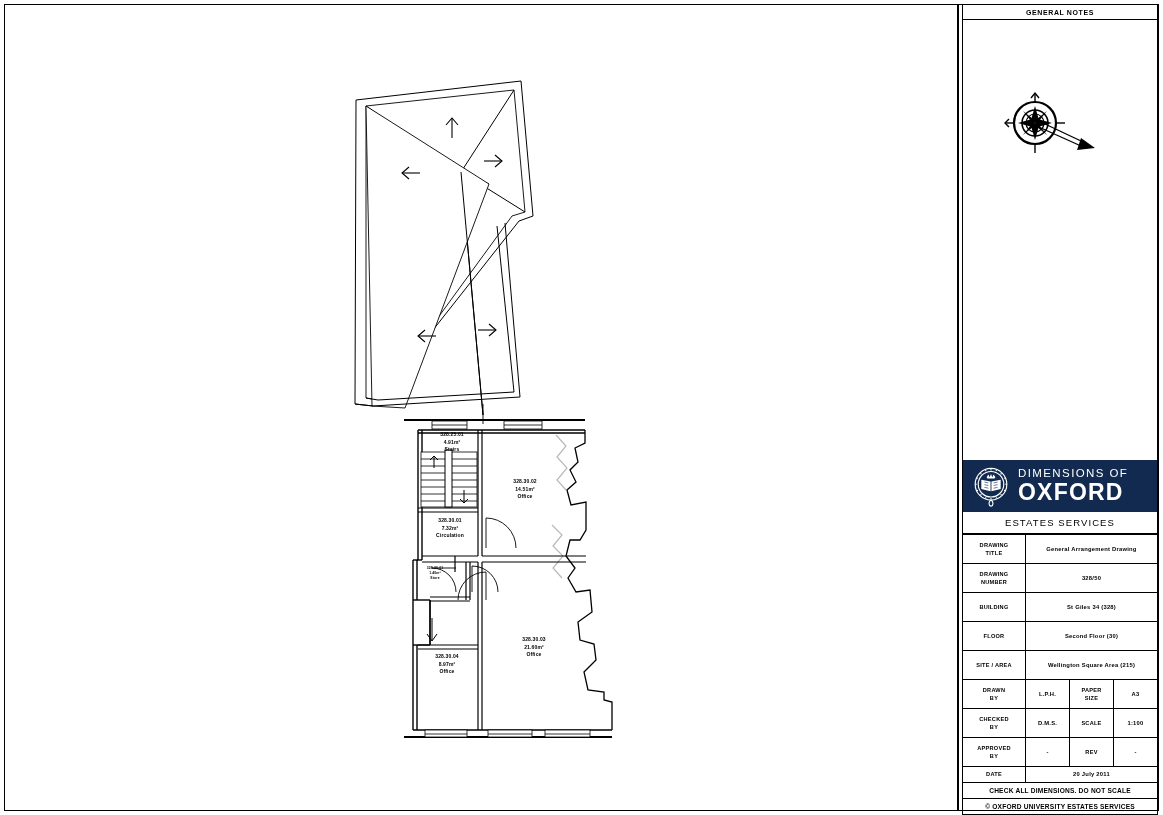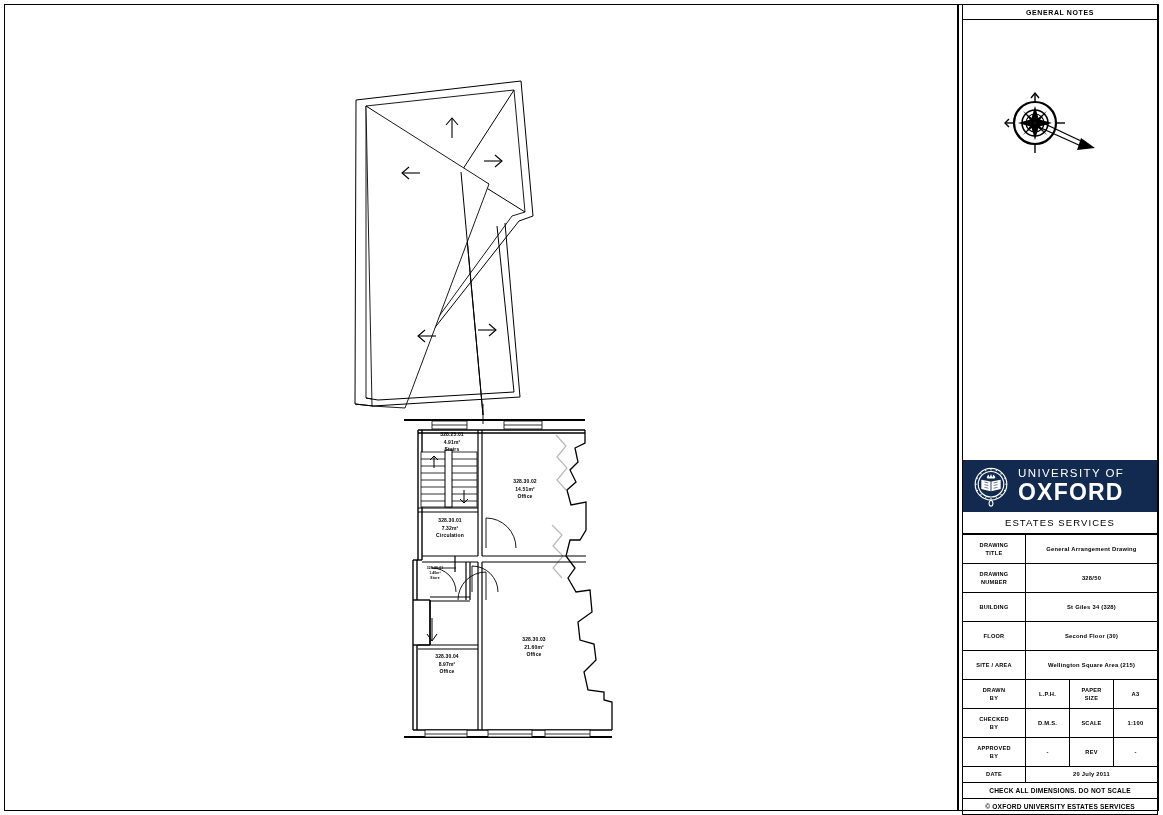--- a/index.html
+++ b/index.html
@@ -398,21 +398,21 @@
           <line x1="65" y1="41" x2="56" y2="43"></line>
           <line x1="65" y1="47" x2="56" y2="49"></line>
           <line x1="65" y1="53" x2="56" y2="55"></line>
         </g>
 
         <g fill="#fff" stroke="none">
           <polygon points="40,30 44,24 47,30 50,23 53,30 56,24 60,30 58,33 42,33"></polygon>
         </g>
       </svg>
       <div class="logo-text">
-        <span class="l1">UNIVERSITY OF</span>
+        <span class="l1">DIMENSIONS OF</span>
         <span class="l2">OXFORD</span>
       </div>
     </div>
 
     <div class="estates">
       <span>ESTATES SERVICES</span>
     </div>
 
     <table class="tb">
       <tbody>

